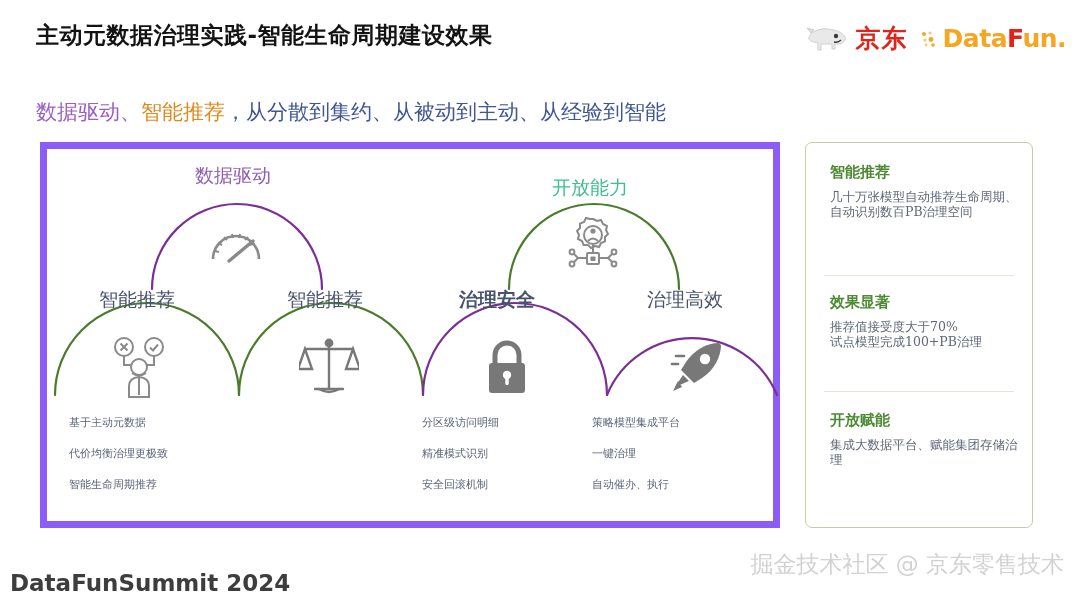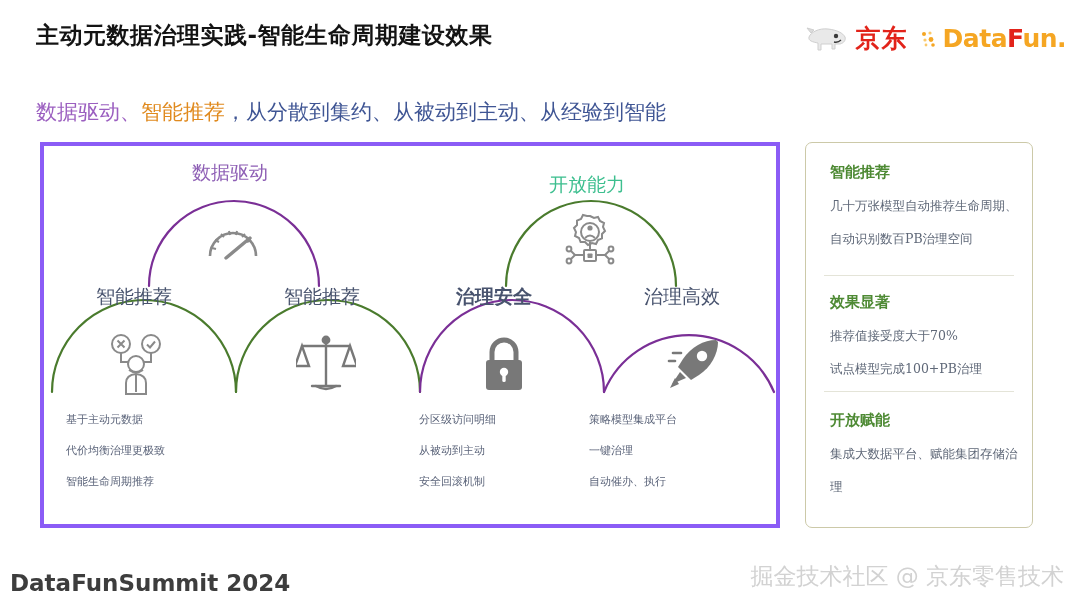--- a/index.html
+++ b/index.html
@@ -36,21 +36,21 @@
     position:absolute;left:36px;top:98px;
     font-family:Liberation Sans, sans-serif;
     font-size:21px;white-space:nowrap;color:#4a5a8a;
   }
   #subtitle .s-purple{color:#9b5fc0;}
   #subtitle .s-orange{color:#e08a1e;}
   #subtitle .s-blue{color:#3f5594;}
   
   #diagram-panel{
     position:absolute;left:40px;top:142px;width:740px;height:386px;
-    border:4px solid #8b5cf6;background:#fff;box-sizing:border-box;
+    border:7px solid #8b5cf6;background:#fff;box-sizing:border-box;
   }
   .arch-svg{position:absolute;left:0;top:0;}
   .top-label{
     position:absolute;
     font-family:"DejaVu Serif","Liberation Serif",serif;
     font-size:19px;white-space:nowrap;
   }
   .top-label.purple{color:#8e5fb5;}
   .top-label.green{color:#3dbf8f;}
   .mid-label{
@@ -69,33 +69,33 @@
     position:absolute;left:805px;top:142px;width:228px;height:386px;
     border:1px solid #ccc9a8;border-radius:7px;background:#fff;box-sizing:border-box;
   }
   .side-block{position:absolute;left:24px;right:14px;}
   .side-head{
     font-family:"DejaVu Sans","Liberation Sans",sans-serif;
     font-size:15px;font-weight:700;color:#4e8a34;margin-bottom:7px;
   }
   .side-body{
     font-family:"DejaVu Serif","Liberation Serif",serif;
-    font-size:12.5px;color:#5f6878;line-height:33px;
+    font-size:12.5px;color:#5f6878;line-height:15px;
   }
   .side-div{
     position:absolute;left:18px;right:18px;height:1px;background:#e4e4d8;
   }
   
   #footer-brand{
     position:absolute;left:10px;bottom:12px;
     font-family:"DejaVu Sans","Liberation Sans",sans-serif;
     font-size:23px;font-weight:700;color:#3d3d3d;
   }
   #watermark{
-    position:absolute;right:16px;bottom:16px;
+    position:absolute;right:16px;bottom:28px;
     font-family:"DejaVu Sans","Liberation Sans",sans-serif;
     font-size:23px;color:#d2d2d2;white-space:nowrap;
   }
 </style>
 </head>
 <body>
 
 <div id="slide-title">主动元数据治理实践-智能生命周期建设效果</div>
 
 <div id="brand-logos">
@@ -245,21 +245,21 @@
     </svg>
   </div>
 
   <div class="bullet-col" style="left:22px;top:258px;">
     <div>基于主动元数据</div>
     <div>代价均衡治理更极致</div>
     <div>智能生命周期推荐</div>
   </div>
   <div class="bullet-col" style="left:375px;top:258px;">
     <div>分区级访问明细</div>
-    <div>从被动到主动</div>
+    <div>精准模式识别</div>
     <div>安全回滚机制</div>
   </div>
   <div class="bullet-col" style="left:545px;top:258px;">
     <div>策略模型集成平台</div>
     <div>一键治理</div>
     <div>自动催办、执行</div>
   </div>
 </div>
 
 <div id="side-panel">

